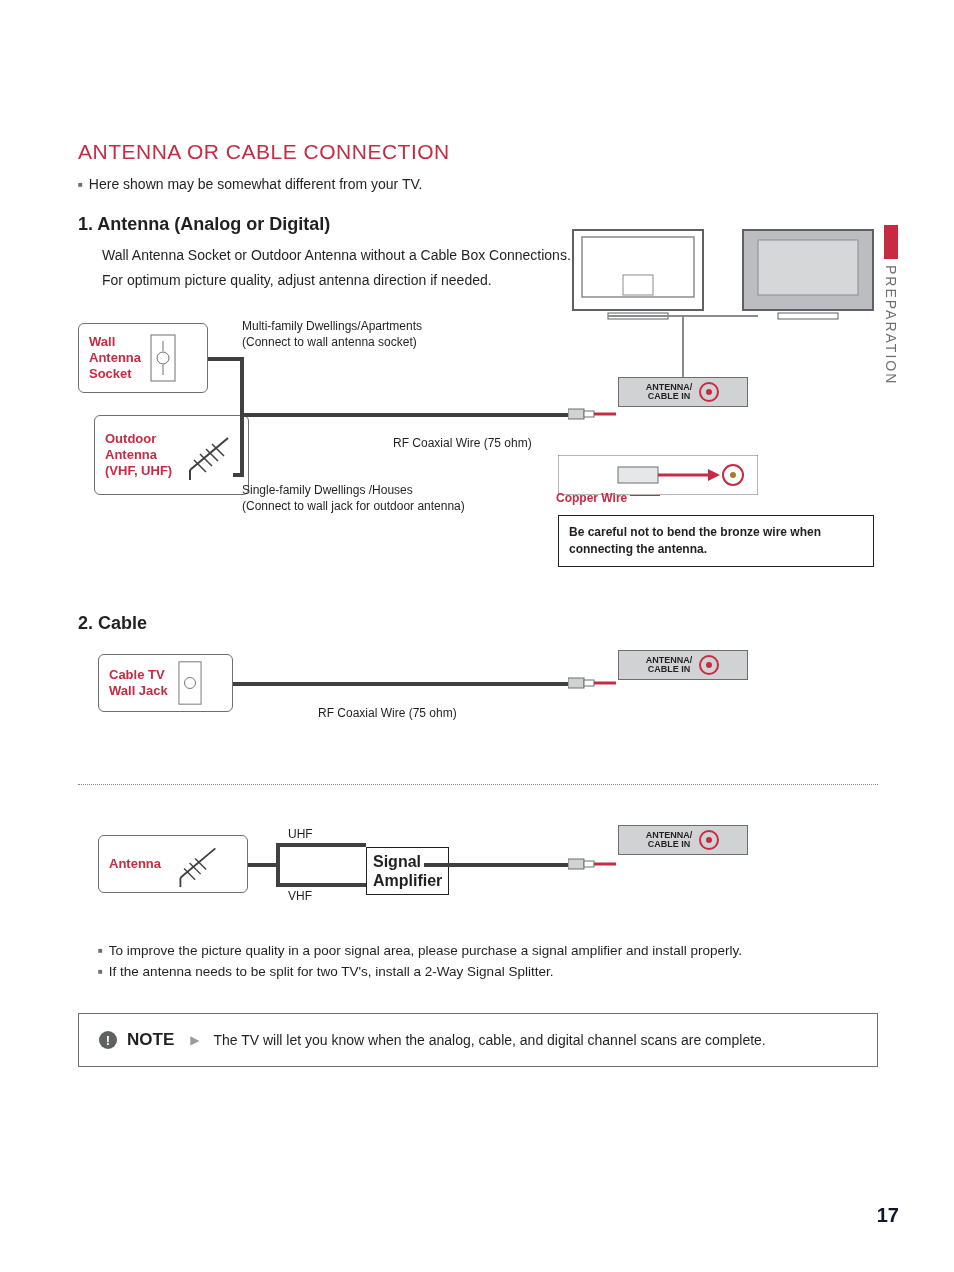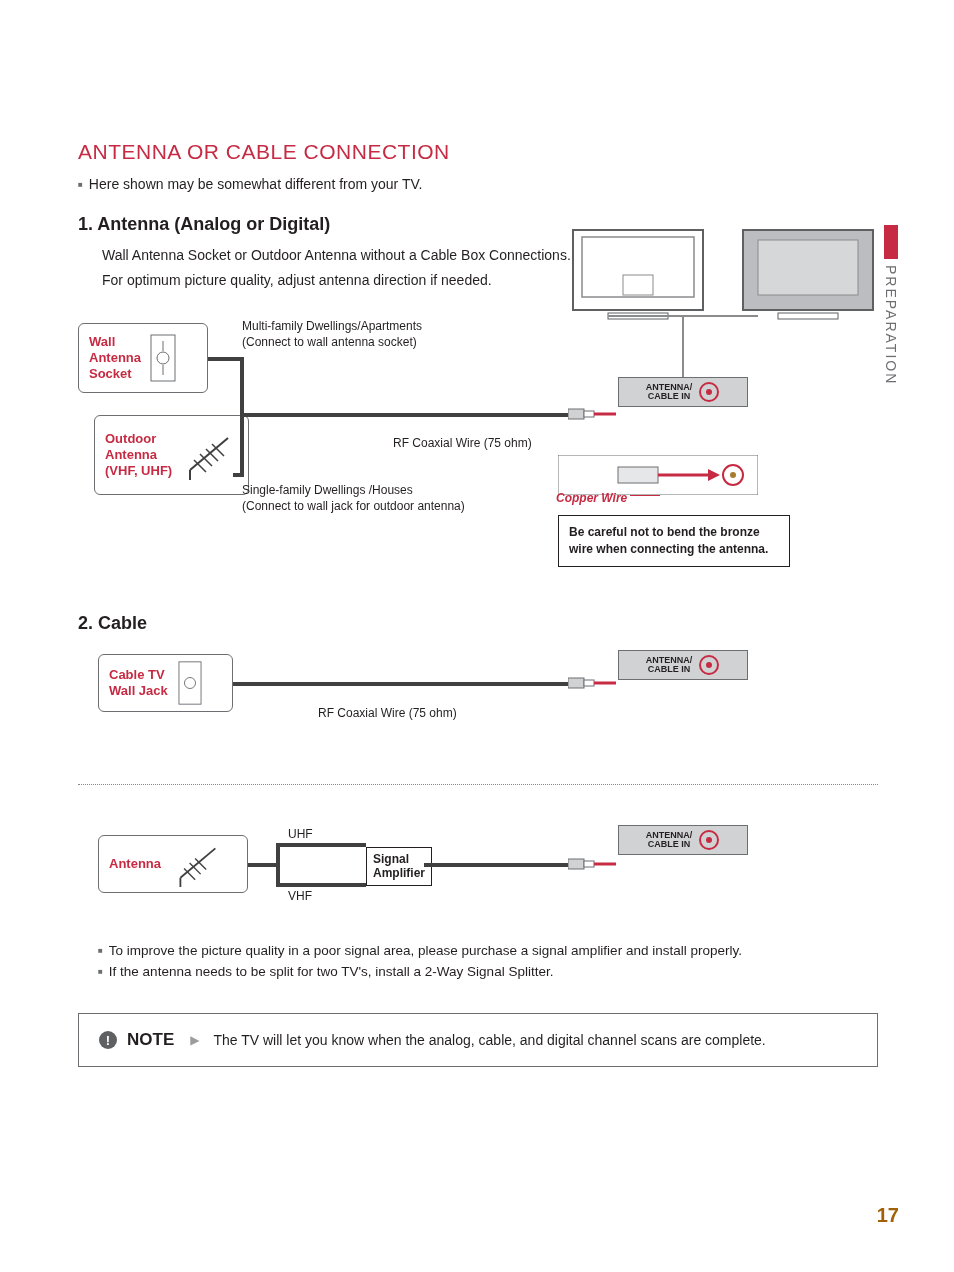--- a/index.html
+++ b/index.html
@@ -32,21 +32,21 @@
     letter-spacing: 2px;
     color: #6d6e71;
     font-weight: 400;
   }
   .page-num {
     position: absolute;
     bottom: 45px;
     right: 55px;
     font-weight: 700;
     font-size: 20px;
-    color: #a16207;
+    color: #0f172a;
   }
   h1 {
     color: #c62b43;
     font-size: 21px;
     font-weight: 400;
     letter-spacing: 0.5px;
     margin-bottom: 12px;
   }
   .intro-line {
     font-size: 14px;
@@ -105,21 +105,20 @@
     position: absolute;
     font-size: 12px;
     font-weight: 400;
     color: #231f20;
     line-height: 1.3;
   }
   .red-small {
     color: #c62b43;
     font-size: 12px;
     font-weight: 700;
-    font-style: italic;
   }
   .port-box {
     position: absolute;
     border: 1px solid #6d6e71;
     background: #d1d2d4;
     width: 130px;
     height: 30px;
     display: flex;
     align-items: center;
     justify-content: center;
@@ -132,21 +131,21 @@
     line-height: 1;
     color: #231f20;
   }
   .warning-box {
     position: absolute;
     border: 1px solid #231f20;
     padding: 8px 10px;
     font-size: 12px;
     font-weight: 700;
     line-height: 1.4;
-    width: 232px;
+    width: 316px;
   }
   .divider {
     border: none;
     border-top: 1px dotted #888;
     margin: 30px 0;
     width: 800px;
   }
   .bullet-list {
     list-style: none;
     margin-top: 8px;
@@ -183,21 +182,21 @@
   .note-arrow {
     color: #9b9b9b;
     font-size: 12px;
     margin-right: 4px;
   }
   .note-text { font-size: 14px; }
   .sig-amp-box {
     position: absolute;
     border: 1px solid #231f20;
     padding: 4px 6px;
-    font-size: 12px;
+    font-size: 16px;
     font-weight: 700;
     line-height: 1.2;
     background: #fff;
   }
   .section-block { margin-bottom: 30px; }
 
   
   .hline { position:absolute; height:4px; background:#404041; }
   .vline { position:absolute; width:4px; background:#404041; }
   .hline-red { position:absolute; height:4px; background:#c62b43; }

